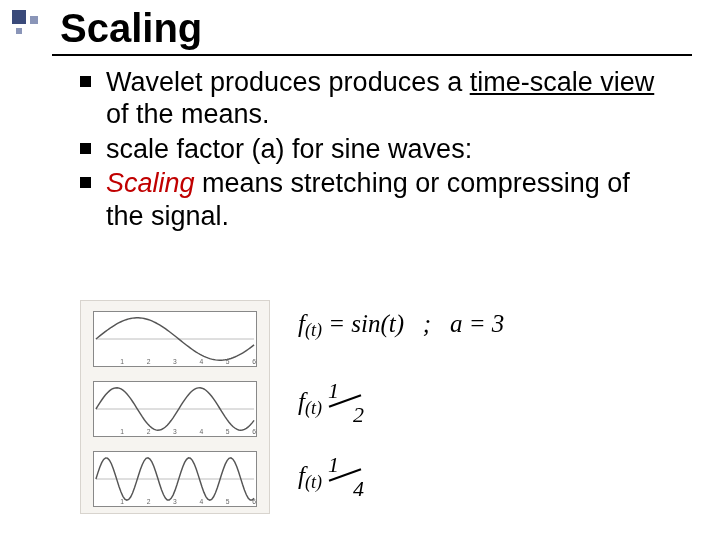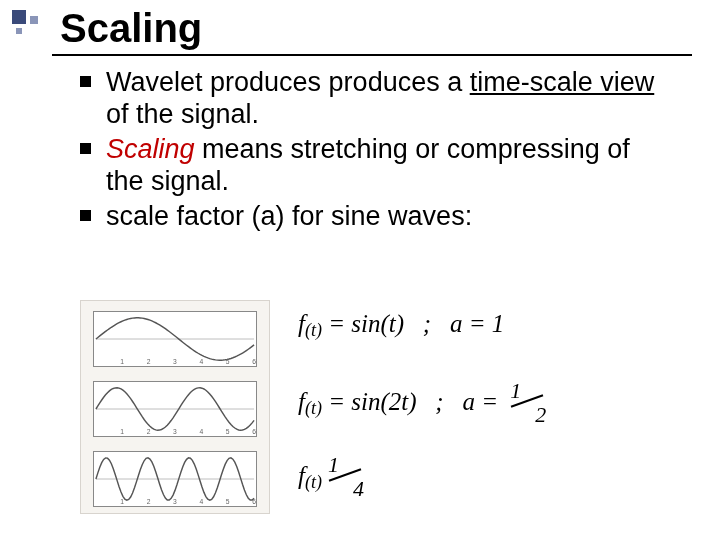--- a/index.html
+++ b/index.html
@@ -113,27 +113,27 @@
   <div class="sq1"></div>
     <div class="sq2"></div>
     <div class="sq3"></div>
 </div>
 
 <h1 class="title">Scaling</h1>
 <div class="rule"></div>
 
 <ul class="bullets">
   <li>
-    <span>Wavelet produces produces a </span><span class="ul">time-scale view</span><span> of the signal.</span>
+    <span>Wavelet produces produces a </span><span class="ul">time-scale view</span><span> of the means.</span>
+  </li>
+  <li>
+    <span>scale factor (a) for sine waves:</span>
   </li>
   <li>
     <span class="redital">Scaling</span><span> means stretching or compressing of the signal.</span>
-  </li>
-  <li>
-    <span>scale factor (a) for sine waves:</span>
   </li>
 </ul>
 
 <div class="figure-area">
 
   <div class="plots">
     <div class="plot" style="top:10px">
       <svg viewBox="0 0 164 56">
         <line x1="0" y1="28" x2="164" y2="28" stroke="#bbb" stroke-width="1"></line>
         <path id="curve0" fill="none" stroke="#555" stroke-width="1.5" d="M0,28.00L2,26.39L4,24.79L6,23.21L8,21.65L10,20.13L12,18.65L14,17.22L16,15.84L18,14.54L20,13.30L22,12.14L24,11.07L26,10.09L28,9.20L30,8.42L32,7.74L34,7.17L36,6.70L38,6.36L40,6.13L42,6.01L44,6.02L46,6.14L48,6.38L50,6.73L52,7.20L54,7.78L56,8.47L58,9.26L60,10.15L62,11.14L64,12.22L66,13.38L68,14.62L70,15.93L72,17.31L74,18.74L76,20.23L78,21.75L80,23.31L82,24.90L84,26.50L86,28.10L88,29.71L90,31.31L92,32.89L94,34.45L96,35.97L98,37.45L100,38.87L102,40.24L104,41.55L106,42.78L108,43.93L110,45.00L112,45.97L114,46.85L116,47.63L118,48.30L120,48.87L122,49.32L124,49.66L126,49.88L128,49.99L130,49.98L132,49.85L134,49.60L136,49.24L138,48.77L140,48.18L142,47.49L144,46.69L146,45.79L148,44.79L150,43.71L152,42.54L154,41.30L156,39.98L158,38.60L160,37.16L162,35.67L164,34.15"></path>
@@ -174,26 +174,25 @@
             <text x="162" y="54">6</text>
           </g>
       </svg>
     </div>
   </div>
 
   <div class="eqs">
     <div class="eqrow" style="top:16px">
       <span>f</span>
       <span class="small">(t)</span>
-      <span style="white-space:pre"> = sin(t)   ;   a = 1</span>
+      <span style="white-space:pre"> = sin(t)   ;   a = 3</span>
     </div>
     <div class="eqrow" style="top:86px">
       <span>f</span>
       <span class="small">(t)</span>
-      <span style="white-space:pre"> = sin(2t)   ;   a = </span>
       <span class="frac">
         <span class="num">1</span>
         <span class="bar"></span>
         <span class="den">2</span>
       </span>
     </div>
     <div class="eqrow" style="top:160px">
       <span>f</span>
       <span class="small">(t)</span>
       <span class="frac">

